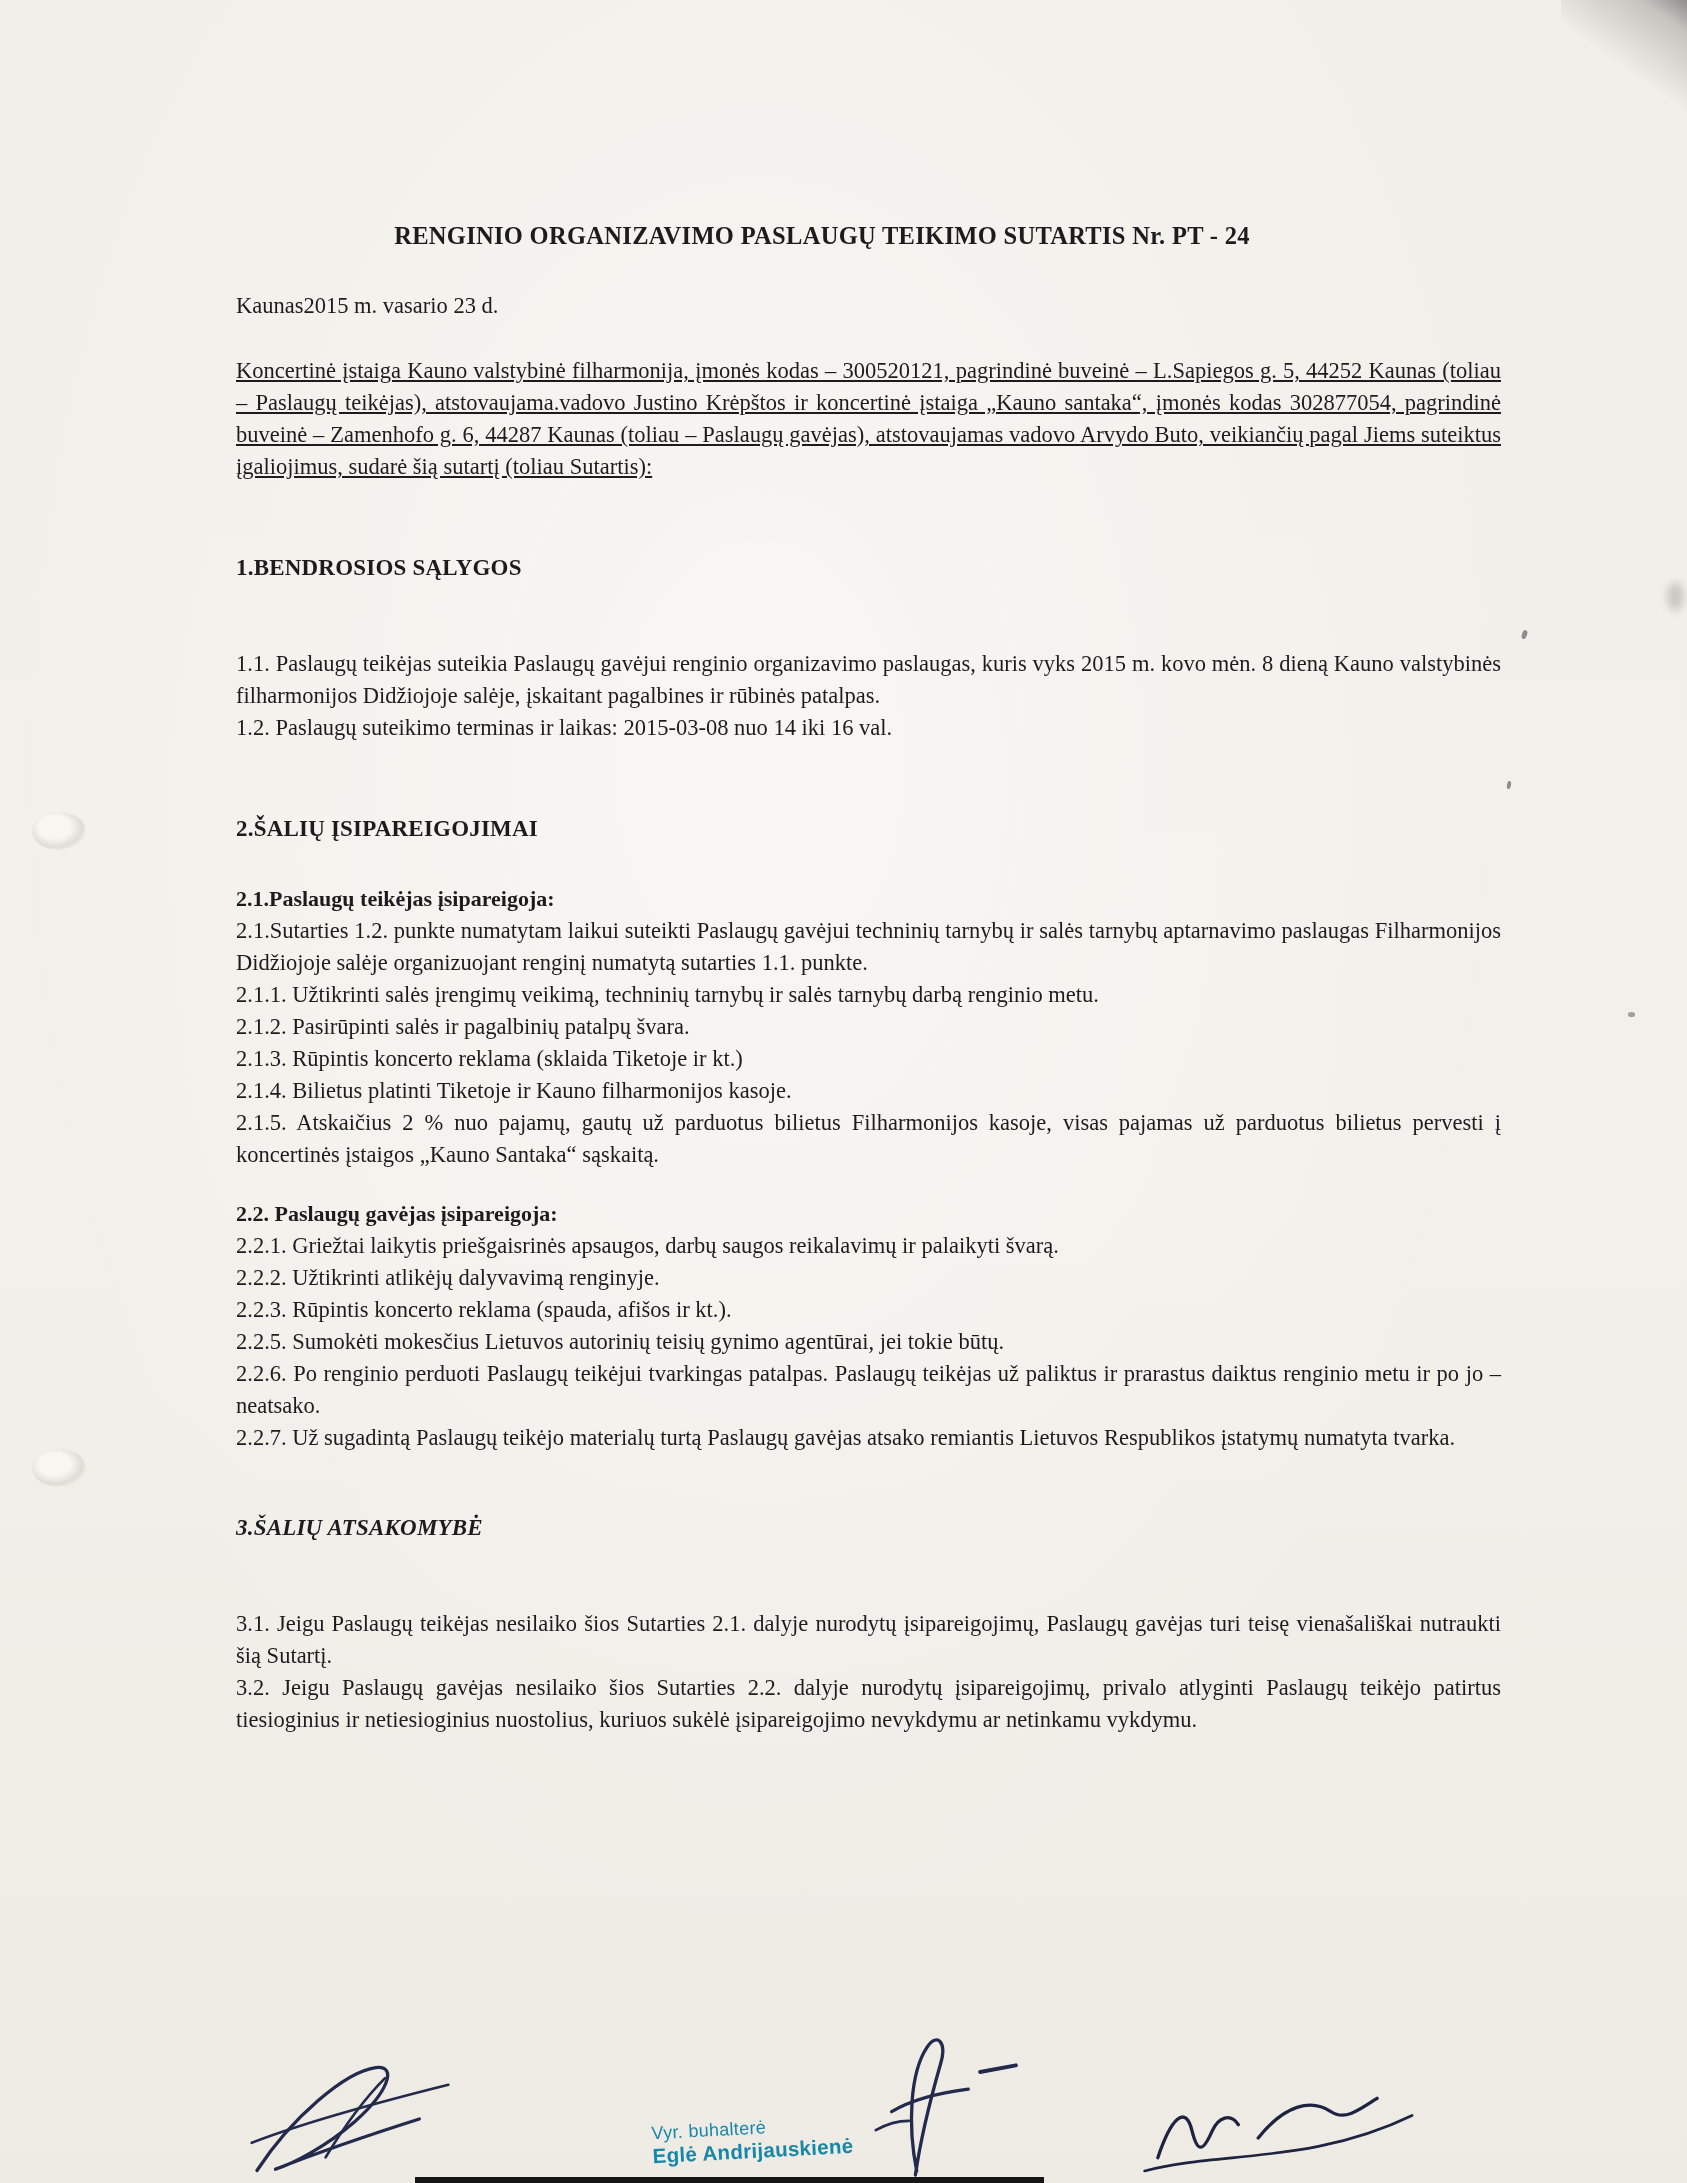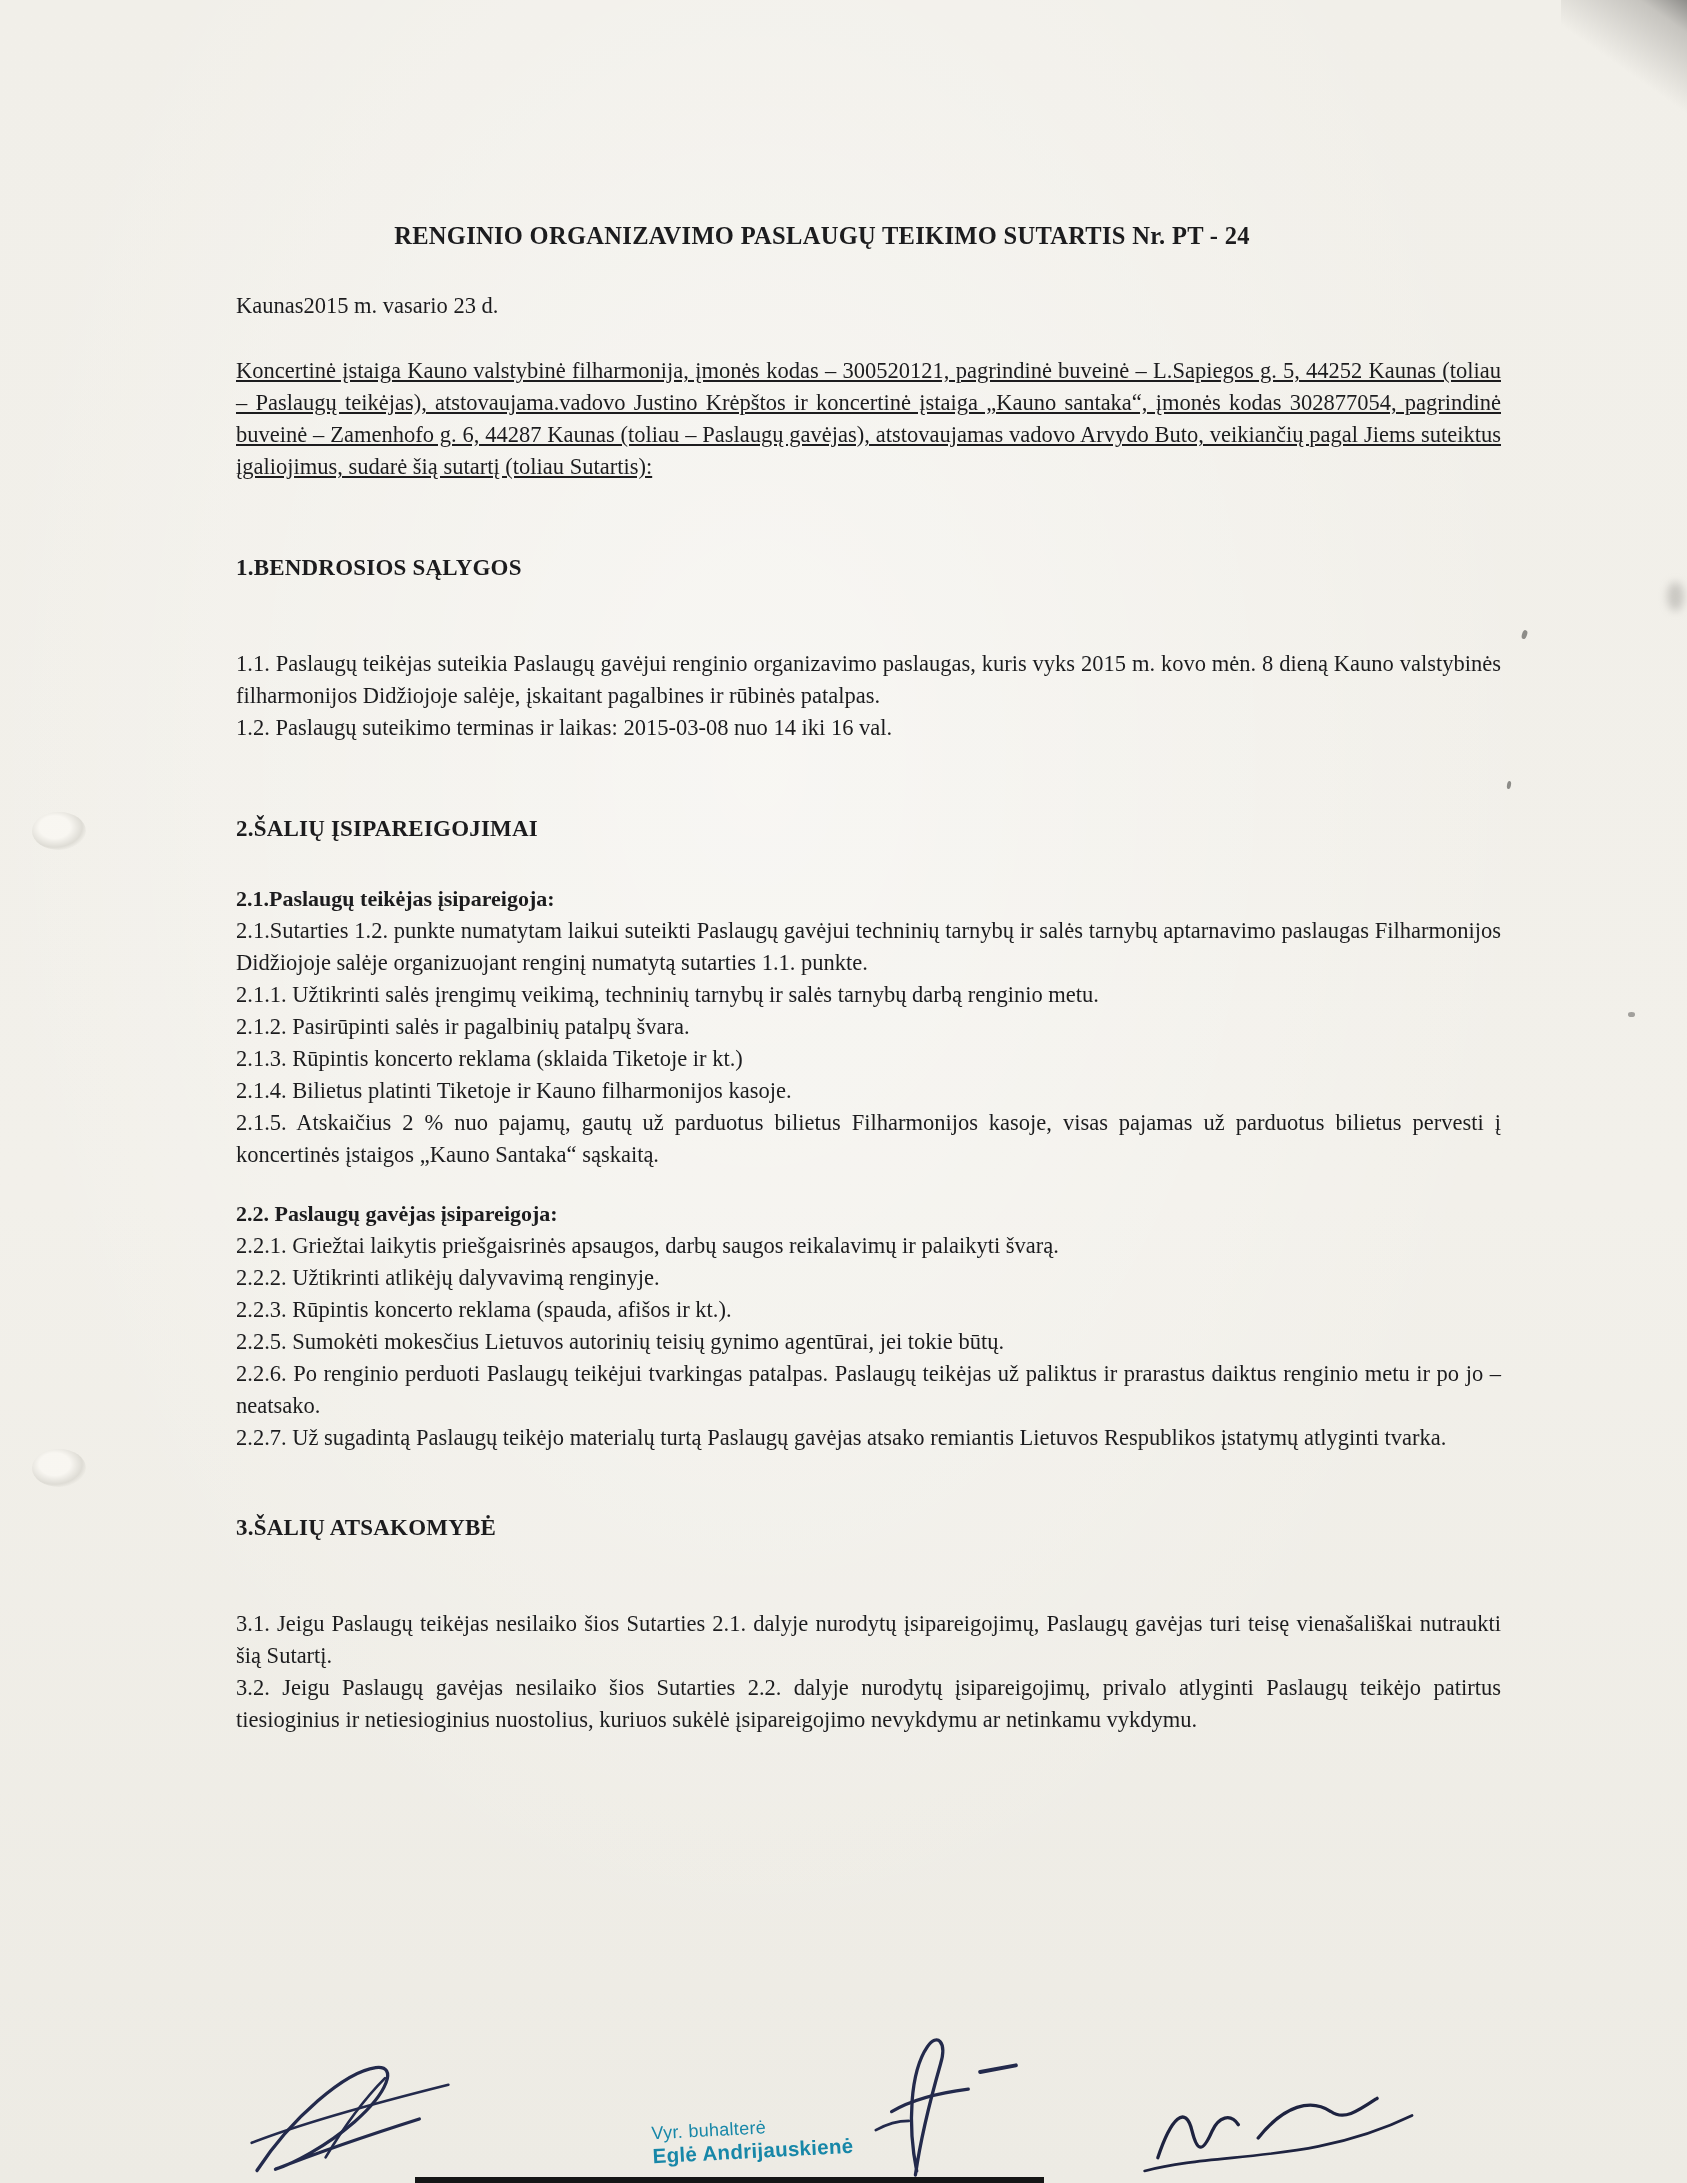--- a/index.html
+++ b/index.html
@@ -46,21 +46,21 @@
   h1.doc-title {
     font-size: 24.5px; font-weight: bold; text-align: center;
     margin: 0; padding-right: 93px; letter-spacing: 0.3px;
   }
   .meta-row { display: flex; justify-content: flex-start; margin-top: 38px; }
   .meta-date { margin-right: 177px; }
   p { margin: 0; text-align: justify; }
   p.intro { margin-top: 33px; text-decoration: underline; }
   h2.sec { font-size: 23px; margin: 69px 0 64px; letter-spacing: 0.2px; }
   h2.sec-2 { margin-bottom: 38px; }
-  h2.sec-3 { margin: 58px 0 64px; }
+  h2.sec-3 { margin: 58px 0 64px; font-style: italic; }
   h3.sub { font-size: 22px; margin: 26.5px 0 0; }
 
   .signatures { position: absolute; left: 0; top: 2011px; width: 1687px; height: 172px; }
   .sig { position: absolute; }
   .sig path { fill: none; stroke-linecap: round; stroke-linejoin: round; }
   .stamp {
     position: absolute; left: 652px; top: 2117px;
     color: #1787a8; transform: rotate(-3deeg);
     transform: rotate(-3deg);
     font-family: "Liberation Sans", sans-serif;
@@ -110,21 +110,21 @@
     <p>2.1.3. Rūpintis koncerto reklama (sklaida Tiketoje  ir kt.)</p>
     <p>2.1.4. Bilietus platinti Tiketoje ir Kauno filharmonijos kasoje.</p>
     <p>2.1.5. Atskaičius 2 % nuo pajamų, gautų už parduotus bilietus Filharmonijos kasoje, visas pajamas už parduotus bilietus pervesti į koncertinės įstaigos „Kauno Santaka“ sąskaitą.</p>
 
     <h3 class="sub">2.2. Paslaugų gavėjas įsipareigoja:</h3>
     <p>2.2.1. Griežtai laikytis priešgaisrinės apsaugos, darbų saugos reikalavimų ir palaikyti švarą.</p>
     <p>2.2.2. Užtikrinti atlikėjų dalyvavimą renginyje.</p>
     <p>2.2.3. Rūpintis koncerto reklama (spauda, afišos ir kt.).</p>
     <p>2.2.5. Sumokėti mokesčius Lietuvos autorinių teisių gynimo agentūrai, jei tokie būtų.</p>
     <p>2.2.6. Po renginio perduoti Paslaugų teikėjui tvarkingas patalpas. Paslaugų teikėjas už paliktus ir prarastus daiktus renginio metu ir po jo – neatsako.</p>
-    <p>2.2.7. Už sugadintą Paslaugų teikėjo materialų turtą Paslaugų gavėjas atsako remiantis Lietuvos Respublikos įstatymų atlyginti tvarka.</p>
+    <p>2.2.7. Už sugadintą Paslaugų teikėjo materialų turtą Paslaugų gavėjas atsako remiantis Lietuvos Respublikos įstatymų numatyta tvarka.</p>
 
     <h2 class="sec sec-3">3.ŠALIŲ ATSAKOMYBĖ</h2>
     <p>3.1. Jeigu Paslaugų teikėjas nesilaiko šios Sutarties 2.1. dalyje nurodytų įsipareigojimų, Paslaugų gavėjas turi teisę vienašališkai nutraukti šią Sutartį.</p>
     <p>3.2. Jeigu Paslaugų gavėjas nesilaiko šios Sutarties 2.2. dalyje nurodytų įsipareigojimų, privalo atlyginti Paslaugų teikėjo patirtus tiesioginius ir netiesioginius nuostolius, kuriuos sukėlė įsipareigojimo nevykdymu ar netinkamu vykdymu.</p>
 
   </div>
 
   <div class="signatures">
 
     <svg class="sig" style="left:245px; top:46px;" width="218" height="132" viewBox="0 0 330 200">

